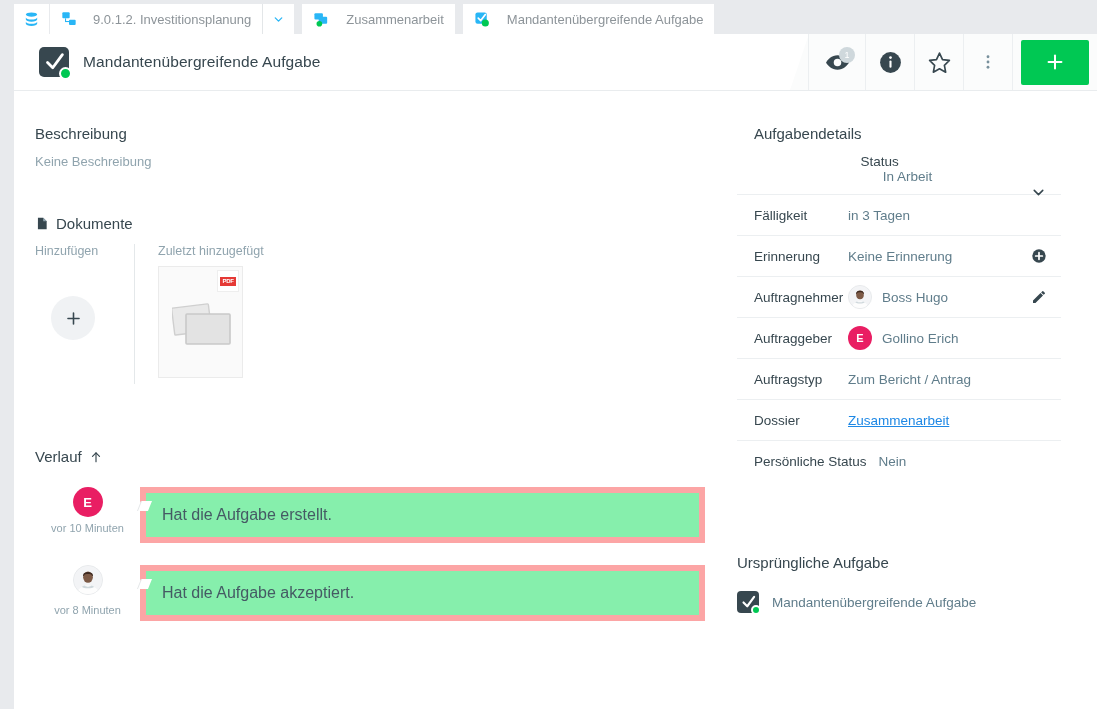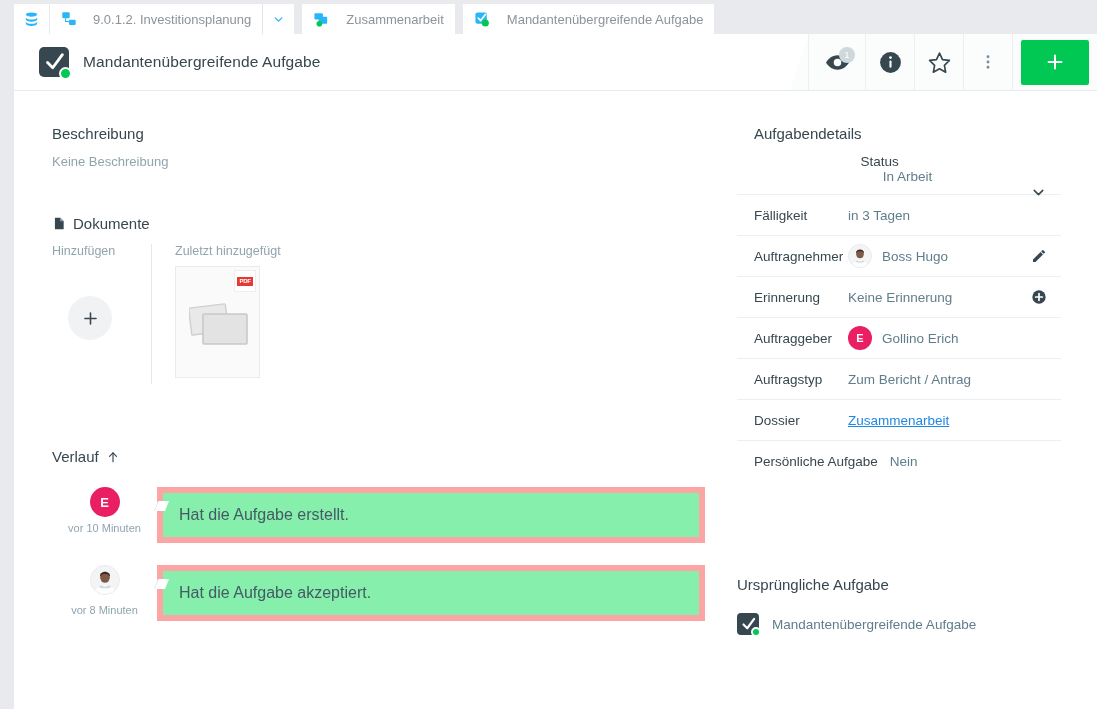--- a/index.html
+++ b/index.html
@@ -117,21 +117,21 @@
     display: flex; align-items: center; justify-content: center;
     cursor: pointer;
   }
 
   
   .body {
     display: flex;
     padding: 0;
     height: 618px;
   }
-  .col-left { width: 717px; padding: 34px 26px 0 38px; }
+  .col-left { width: 717px; padding: 34px 26px 0 21px; }
   .col-right { flex: 1; padding: 34px 36px 0 6px; }
 
   .sec-title {
     font-size: 15px; color: #37474f;
     margin-bottom: 12px;
     display: flex; align-items: center; gap: 7px;
   }
   .muted { color: #90a4ae; font-size: 13px; }
 
   
@@ -217,21 +217,21 @@
   .d-label { color: #37474f; width: 94px; flex: 0 0 auto; }
   .d-label.wide { width: auto; margin-right: 12px; }
   .d-value { color: #607d8b; flex: 1; display: flex; align-items: center; gap: 10px; }
   .d-value a { color: #1e88e5; text-decoration: underline; }
   .d-action { margin-left: auto; padding-right: 14px; cursor: pointer; display: flex; align-items: center; }
   .av-sm { width: 24px; height: 24px; border-radius: 50%;
     display: inline-flex; align-items: center; justify-content: center;
     font-size: 11px; font-weight: bold; color: #fff; background: #e91e63; overflow: hidden; }
   .av-sm.photo { background: #f0f2f4; border: 1px solid #e8eaec; }
 
-  .orig { margin-top: 94px; }
+  .orig { margin-top: 72px; }
   .orig-item { display: flex; align-items: center; gap: 13px; margin-top: 20px; padding-left: 17px; cursor: pointer; }
   .orig-icon { width: 22px; height: 22px; background:#37474f; border-radius:4px;
     position: relative; display:flex; align-items:center; justify-content:center; }
   .orig-icon .dot { position:absolute; right:-2px; bottom:-2px; width:10px; height:10px;
     border-radius:50%; background:#00c853; border:2px solid #fff; }
   .orig-label { font-size: 13.5px; color: #607d8b; }
 </style>
 </head>
 <body>
 
@@ -443,20 +443,32 @@
             </svg>
           </span>
         </div>
 
         <div class="detail-row">
           <span class="d-label">Fälligkeit</span>
           <span class="d-value">in 3 Tagen</span>
         </div>
 
         <div class="detail-row">
+          <span class="d-label">Erinnerung</span>
+          <span class="d-value">Keine Erinnerung</span>
+          <span class="d-action">
+            <svg width="16" height="16" viewBox="0 0 24 24">
+              <circle cx="12" cy="12" r="10" fill="#37474f"></circle>
+              <line x1="12" y1="7" x2="12" y2="17" stroke="#fff" stroke-width="2.6" stroke-linecap="round"></line>
+              <line x1="7" y1="12" x2="17" y2="12" stroke="#fff" stroke-width="2.6" stroke-linecap="round"></line>
+            </svg>
+          </span>
+        </div>
+
+        <div class="detail-row">
           <span class="d-label">Auftragnehmer</span>
           <span class="d-value">
             <span class="av-sm photo">
               <svg width="24" height="24" viewBox="0 0 30 30">
                 <circle cx="15" cy="15" r="15" fill="#f3f4f6"></circle>
                 <path d="M3 30c1.5-7 8-9 12-9s10.5 2 12 9z" fill="#fdfdfd"></path>
                 <ellipse cx="15" cy="12" rx="5.2" ry="6" fill="#7d5a46"></ellipse>
                 <path d="M9.8 9.5c1-4 9.4-4 10.4 0 .4 1.7-.6 2-1 .6-.6-2-7.8-2-8.4 0-.4 1.4-1.4 1.1-1-.6z" fill="#3e2a20"></path>
                 <path d="M11 21c1.3 1.6 6.7 1.6 8 0l2.5 1.3c-1.5 2.2-11.5 2.2-13 0z" fill="#cfd8dc"></path>
               </svg>
@@ -464,53 +476,41 @@
             <span>Boss Hugo</span>
           </span>
           <span class="d-action">
             <svg width="16" height="16" viewBox="0 0 24 24" fill="#37474f">
               <path d="M3 17.3V21h3.7L18 9.7l-3.7-3.7L3 17.3zM20.7 7a1 1 0 000-1.4l-2.3-2.3a1 1 0 00-1.4 0l-1.8 1.8L18.9 8.8 20.7 7z"></path>
             </svg>
           </span>
         </div>
 
         <div class="detail-row">
-          <span class="d-label">Erinnerung</span>
-          <span class="d-value">Keine Erinnerung</span>
-          <span class="d-action">
-            <svg width="16" height="16" viewBox="0 0 24 24">
-              <circle cx="12" cy="12" r="10" fill="#37474f"></circle>
-              <line x1="12" y1="7" x2="12" y2="17" stroke="#fff" stroke-width="2.6" stroke-linecap="round"></line>
-              <line x1="7" y1="12" x2="17" y2="12" stroke="#fff" stroke-width="2.6" stroke-linecap="round"></line>
-            </svg>
-          </span>
-        </div>
-
-        <div class="detail-row">
           <span class="d-label">Auftraggeber</span>
           <span class="d-value">
             <span class="av-sm">E</span>
             <span>Gollino Erich</span>
           </span>
         </div>
 
         <div class="detail-row">
           <span class="d-label">Auftragstyp</span>
           <span class="d-value">Zum Bericht / Antrag</span>
         </div>
 
         <div class="detail-row">
           <span class="d-label">Dossier</span>
           <span class="d-value">
             <a href="#">Zusammenarbeit</a>
           </span>
         </div>
 
         <div class="detail-row" style="border-bottom:none;">
-          <span class="d-label wide">Persönliche Aufgabe</span>
+          <span class="d-label wide">Persönliche Status</span>
           <span class="d-value">Nein</span>
         </div>
       </div>
 
       <div class="orig">
         <div class="sec-title" style="padding-left:0;">
           <span>Ursprüngliche Aufgabe</span>
         </div>
         <div class="orig-item" style="padding-left:0;">
           <span class="orig-icon">

